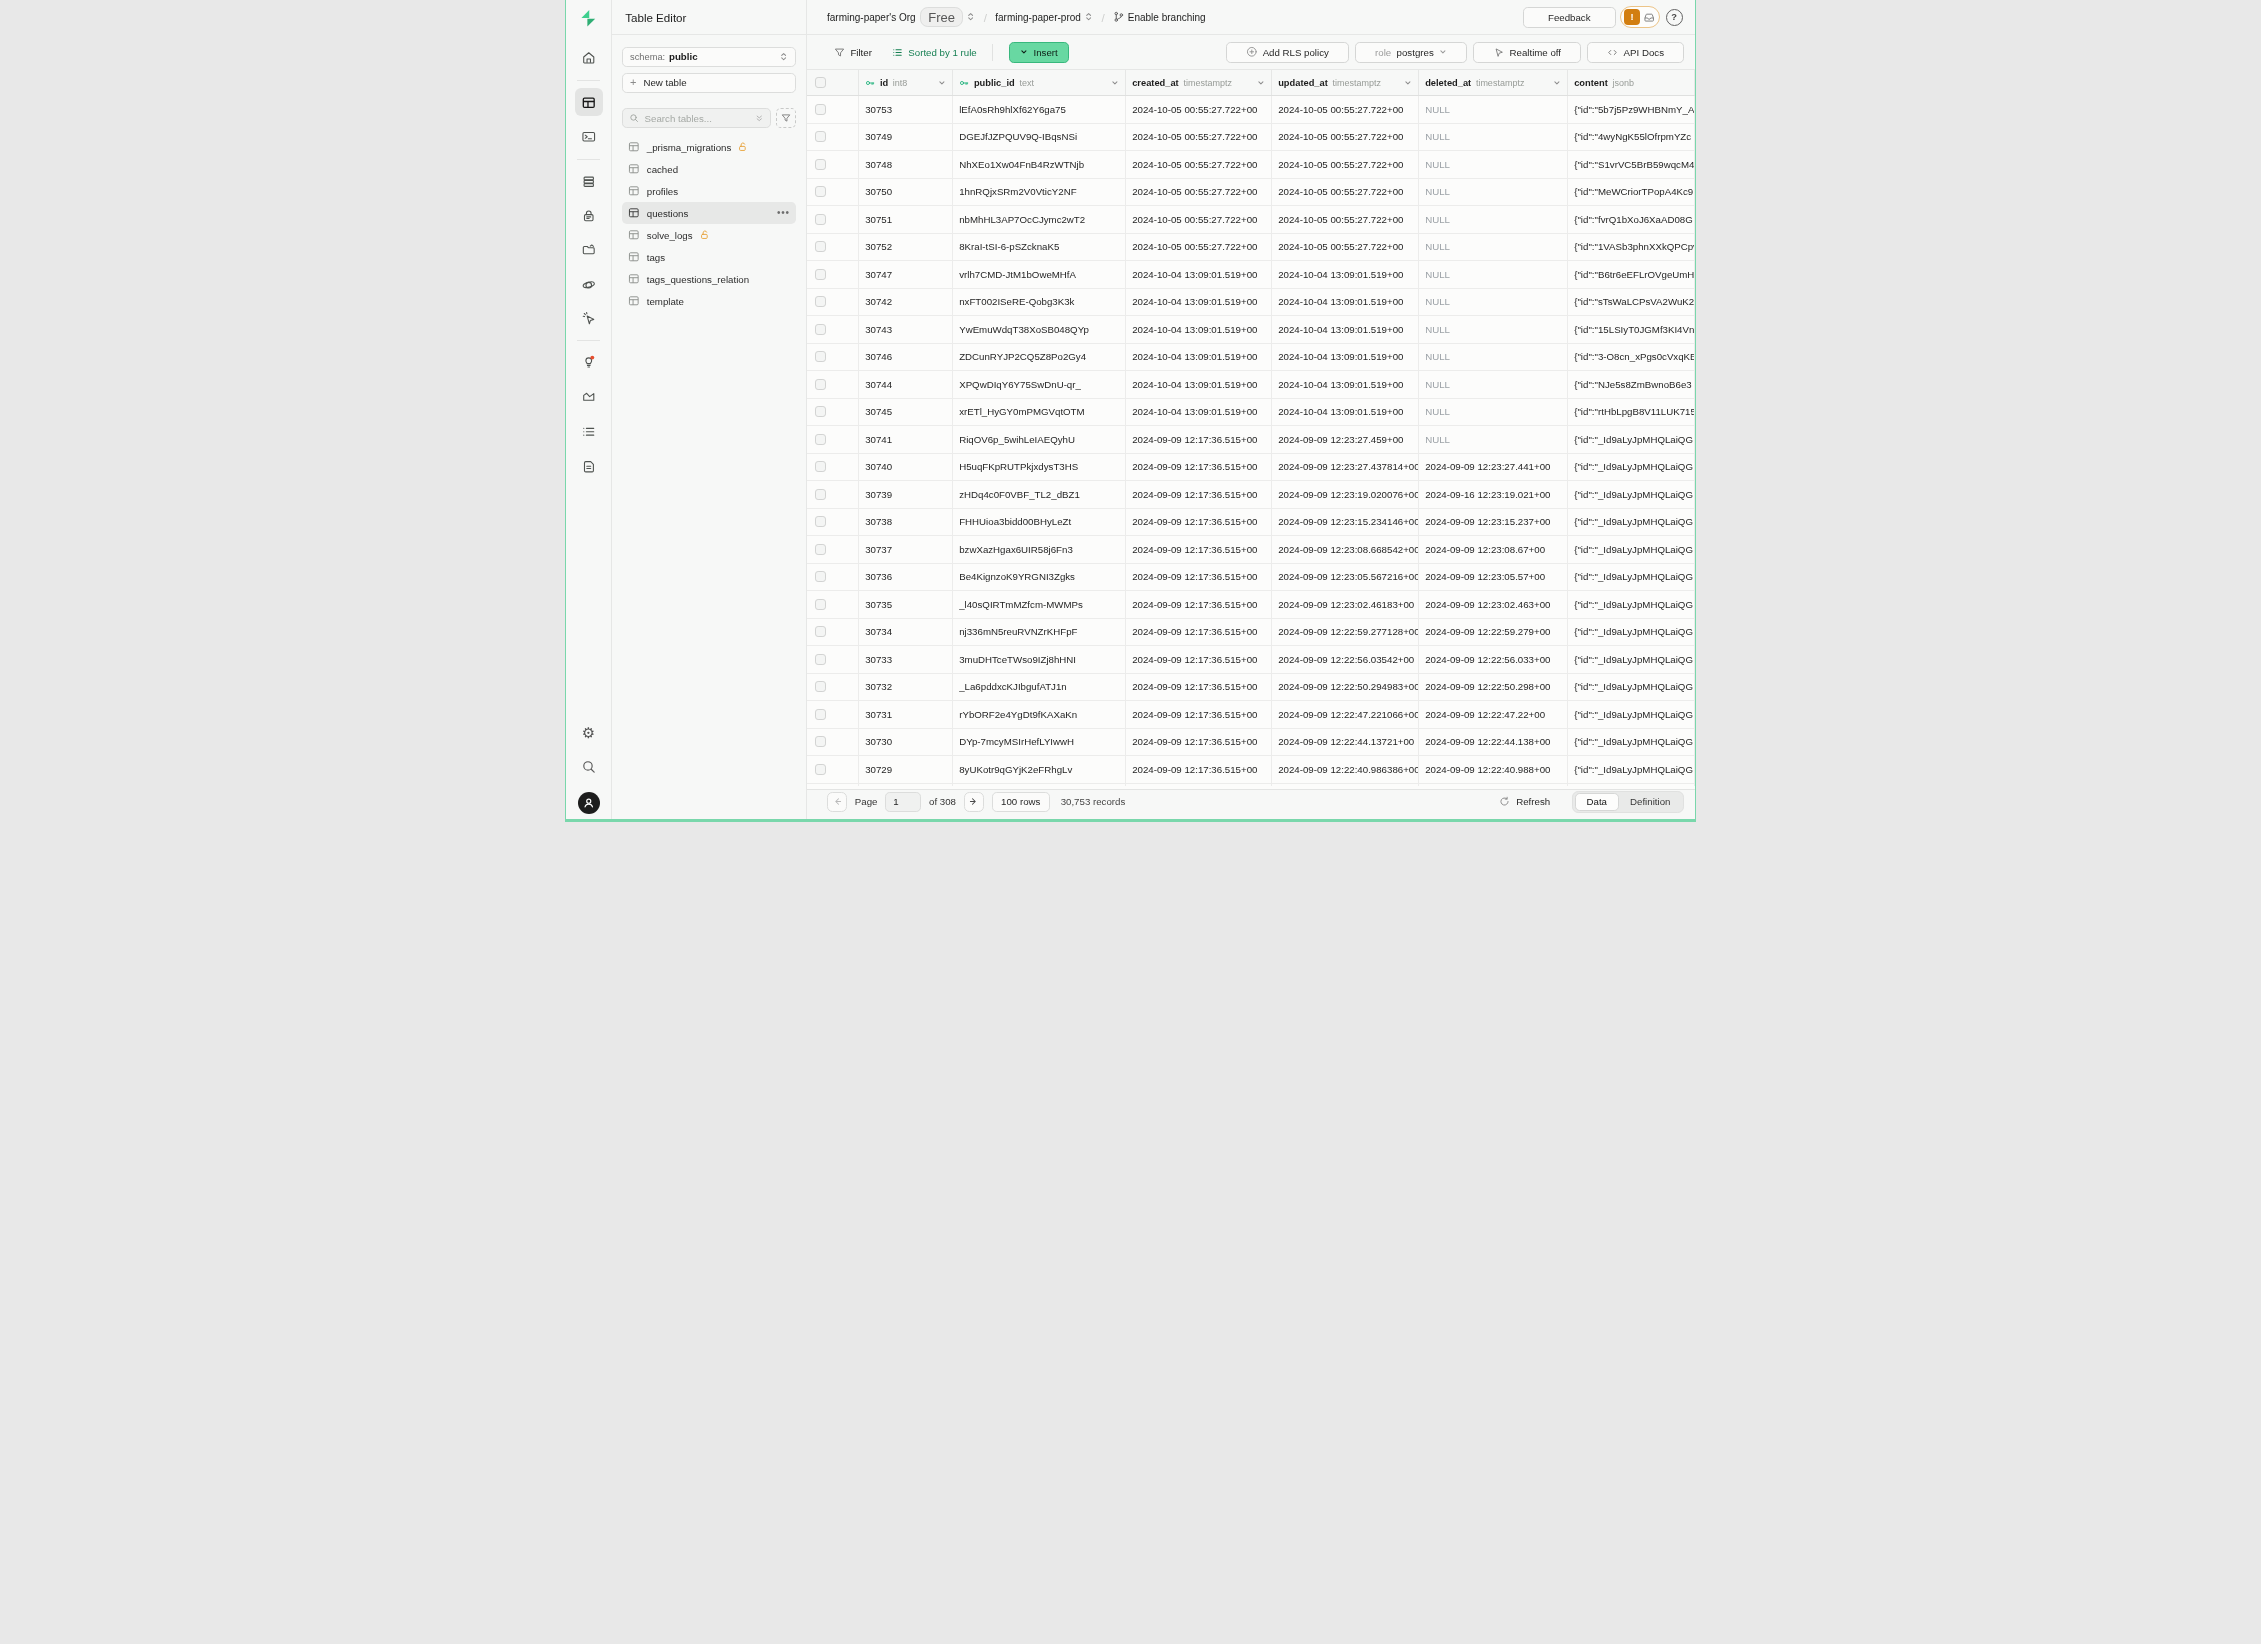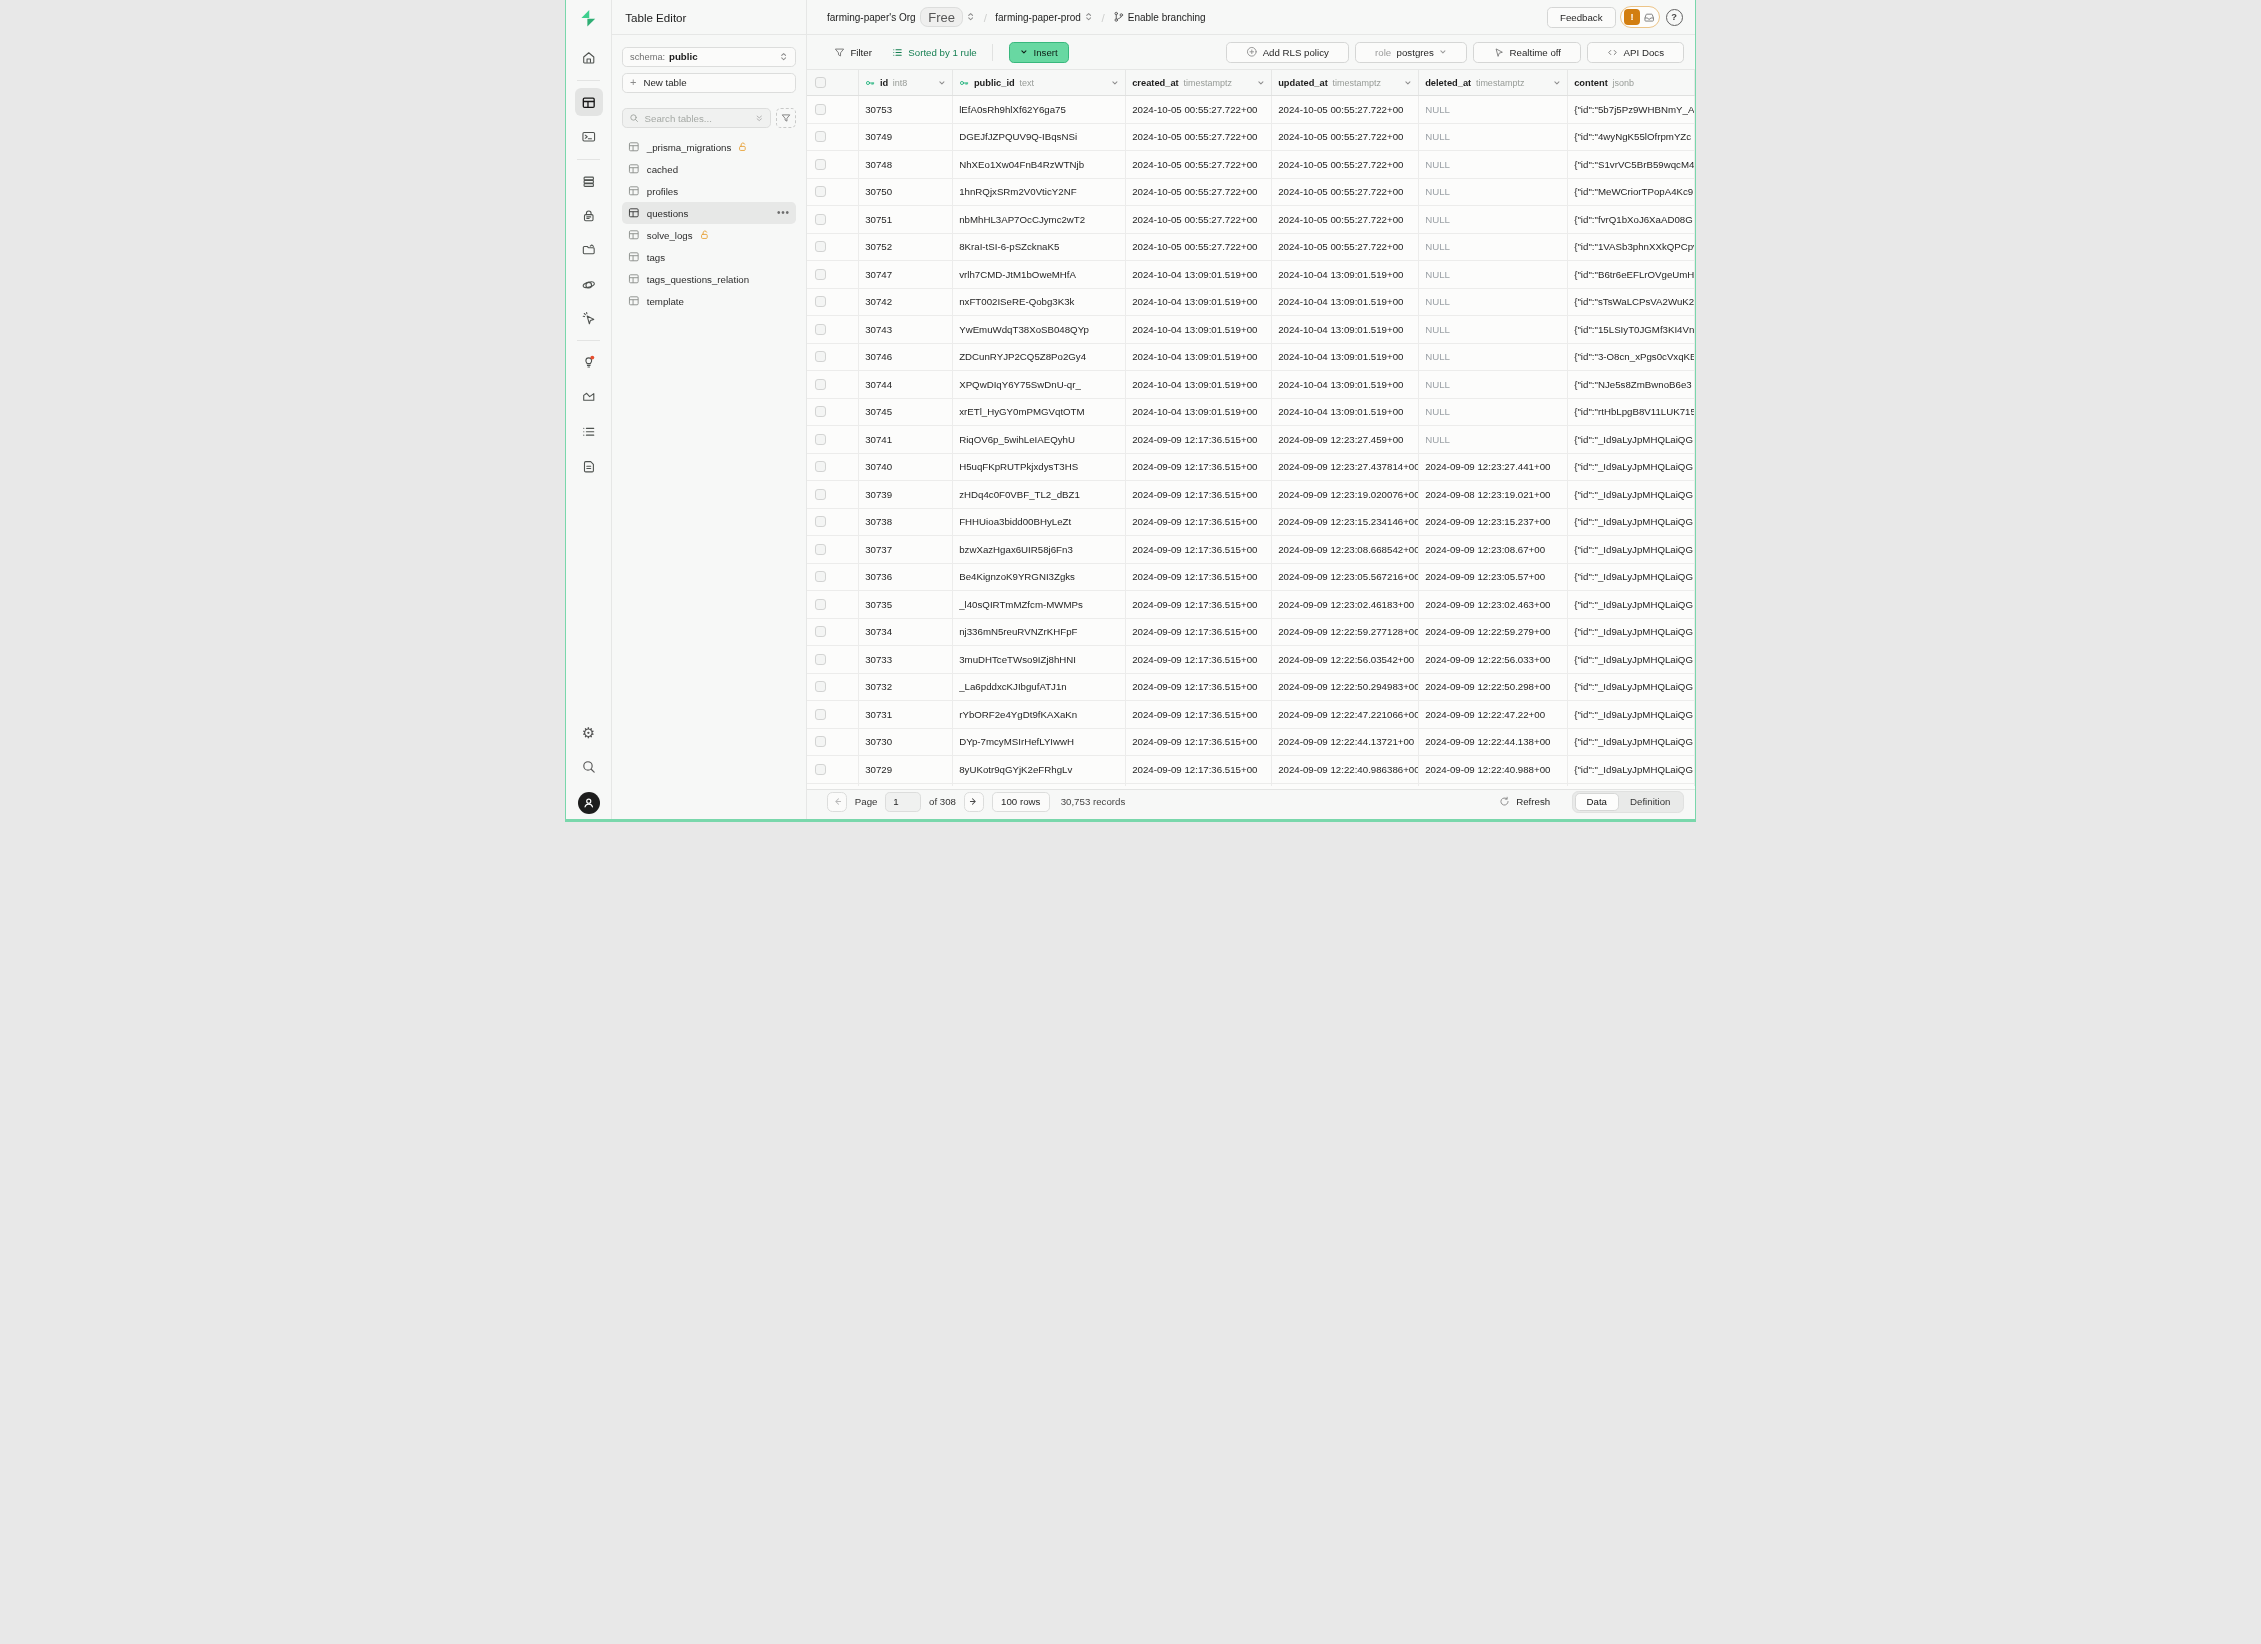--- a/index.html
+++ b/index.html
@@ -48,21 +48,21 @@
 
   
   .main { position:absolute; left:241px; right:0; top:0; bottom:3.1px; background:#fcfcfb; }
   .topbar { position:absolute; top:0; left:0; right:0; height:35px; background:#f7f8f7;
             border-bottom:0.8px solid #e6e7e6; display:flex; align-items:center; padding:0 12.4px 0 20px; gap:3px;text-align:center; }
   .crumb { font-size:10px; color:#1d1d1d; white-space:nowrap; }
   .badge-free { font-size:13px; color:#575757; border:0.8px solid #dcdddc; background:#efefee;
                 border-radius:7.8px; padding:1.9px 7px; margin-left:1.6px; }
   .slash { color:#cfd0cf; font-size:11.6px; padding:0 5.4px; }
   .feedback-btn { height:21px; border:0.8px solid #d5d6d5; border-radius:4.7px; background:#fbfbfa;
-                  display:flex; align-items:center; padding:0 12px; font-size:9.7px; color:#272727; }
+                  display:flex; align-items:center; padding:0 24px; font-size:9.7px; color:#272727; }
   .notif { height:22px; border:0.8px solid #ecc488; border-radius:11px; background:#fdfdfc;
            display:flex; align-items:center; gap:3.1px; padding:0 3.9px 0 3.1px; margin-left:4.7px; }
   .notif-badge { width:15.5px; height:15.5px; border-radius:3.9px; background:#d27e10; color:#fff;
                  font-weight:700; font-size:9.3px; display:flex; align-items:center; justify-content:center; }
   .help { width:17px; height:17px; border:1.2px solid #636363; border-radius:50%; color:#444;
           font-size:9.3px; font-weight:700; display:flex; align-items:center; justify-content:center; margin-left:5.4px; }
 
   .toolbar { position:absolute; top:35px; left:0; right:0; height:35px; background:#f7f8f7;
              border-bottom:0.8px solid #e6e7e6; display:flex; align-items:center; padding:0 11px 0 27px; }
   .tb-item { display:flex; align-items:center; gap:5.4px; font-size:9.7px; color:#222; }
@@ -626,21 +626,21 @@
           <div class="cell">{"id":"_Id9aLyJpMHQLaiQG</div>
         </div>
         <div class="grid-row">
           <div class="cell chk">
             <span class="checkbox"></span>
           </div>
           <div class="cell">30739</div>
           <div class="cell">zHDq4c0F0VBF_TL2_dBZ1</div>
           <div class="cell">2024-09-09 12:17:36.515+00</div>
           <div class="cell">2024-09-09 12:23:19.020076+00</div>
-          <div class="cell">2024-09-08 12:23:19.021+00</div>
+          <div class="cell">2024-09-16 12:23:19.021+00</div>
           <div class="cell">{"id":"_Id9aLyJpMHQLaiQG</div>
         </div>
         <div class="grid-row">
           <div class="cell chk">
             <span class="checkbox"></span>
           </div>
           <div class="cell">30738</div>
           <div class="cell">FHHUioa3bidd00BHyLeZt</div>
           <div class="cell">2024-09-09 12:17:36.515+00</div>
           <div class="cell">2024-09-09 12:23:15.234146+00</div>

